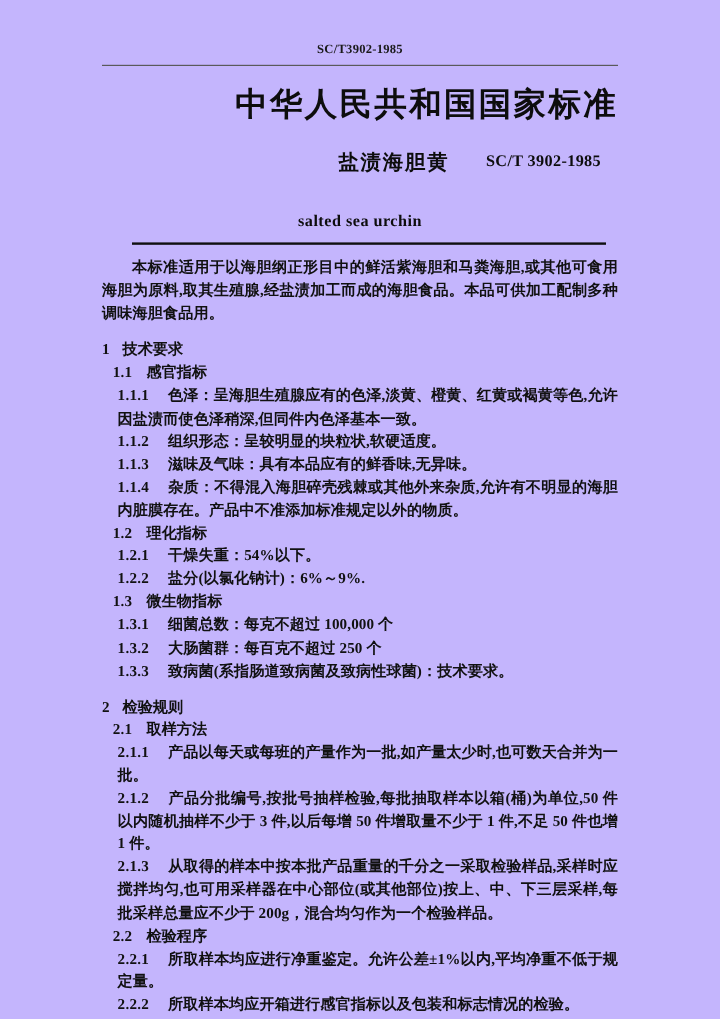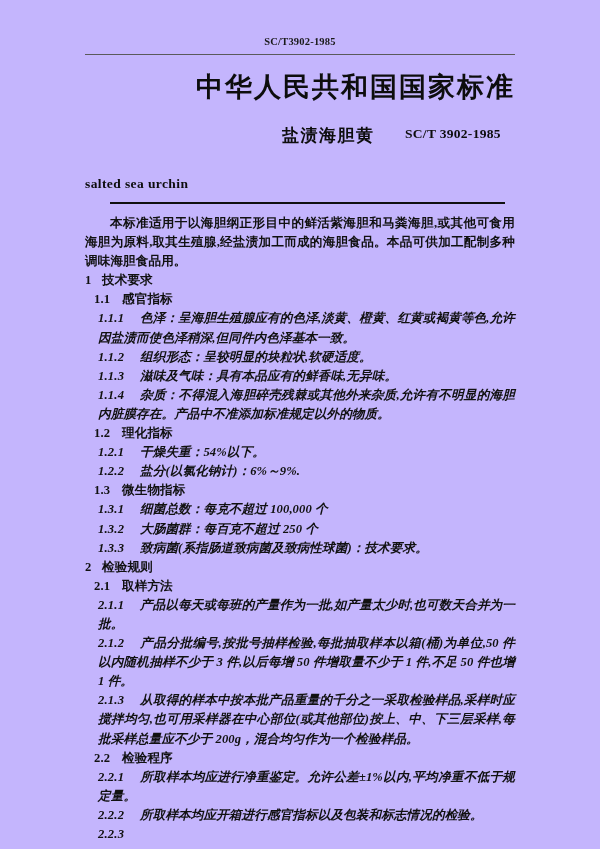--- a/index.html
+++ b/index.html
@@ -87,21 +87,21 @@
     font-weight: 700;
     letter-spacing: 0.3px;
     color: #0d0d0d;
   }
 
   .subtitle-en {
     position: absolute;
     left: 85px;
     top: 176px;
     width: 430px;
-    text-align: left;
+    text-align: center;
     font-size: 13.5px;
     font-weight: 700;
     letter-spacing: 0.4px;
     color: #0d0d0d;
   }
 
   .title-rule {
     position: absolute;
     left: 110px;
     top: 202px;
@@ -125,31 +125,31 @@
     font-weight: 700;
     text-align: justify;
     text-justify: inter-ideograph;
     color: #111111;
     letter-spacing: 0.1px;
   }
   p.intro {
     text-indent: 25px;
   }
   p.gap-before {
+    margin-top: 11px;
   }
 
   
   p.lvl1 { padding-left: 0px;  text-indent: -0px; }
   p.lvl2 { padding-left: 9px;  }
 
   
   p.clause {
     padding-left: 13px;
     text-indent: 0;
-    font-style: italic;
   }
 
   .num {
     display: inline-block;
     letter-spacing: 0.2px;
   }
   .num-w1 { min-width: 17px; }
   .num-w2 { min-width: 28px; }
   .num-w3 { min-width: 42px; }
 

